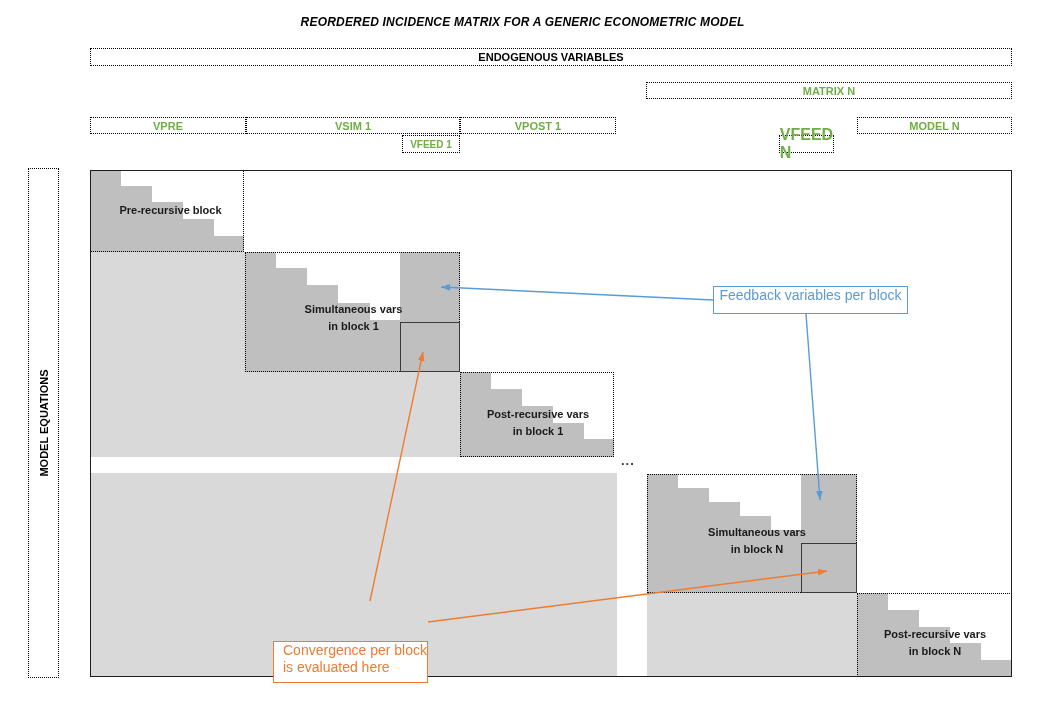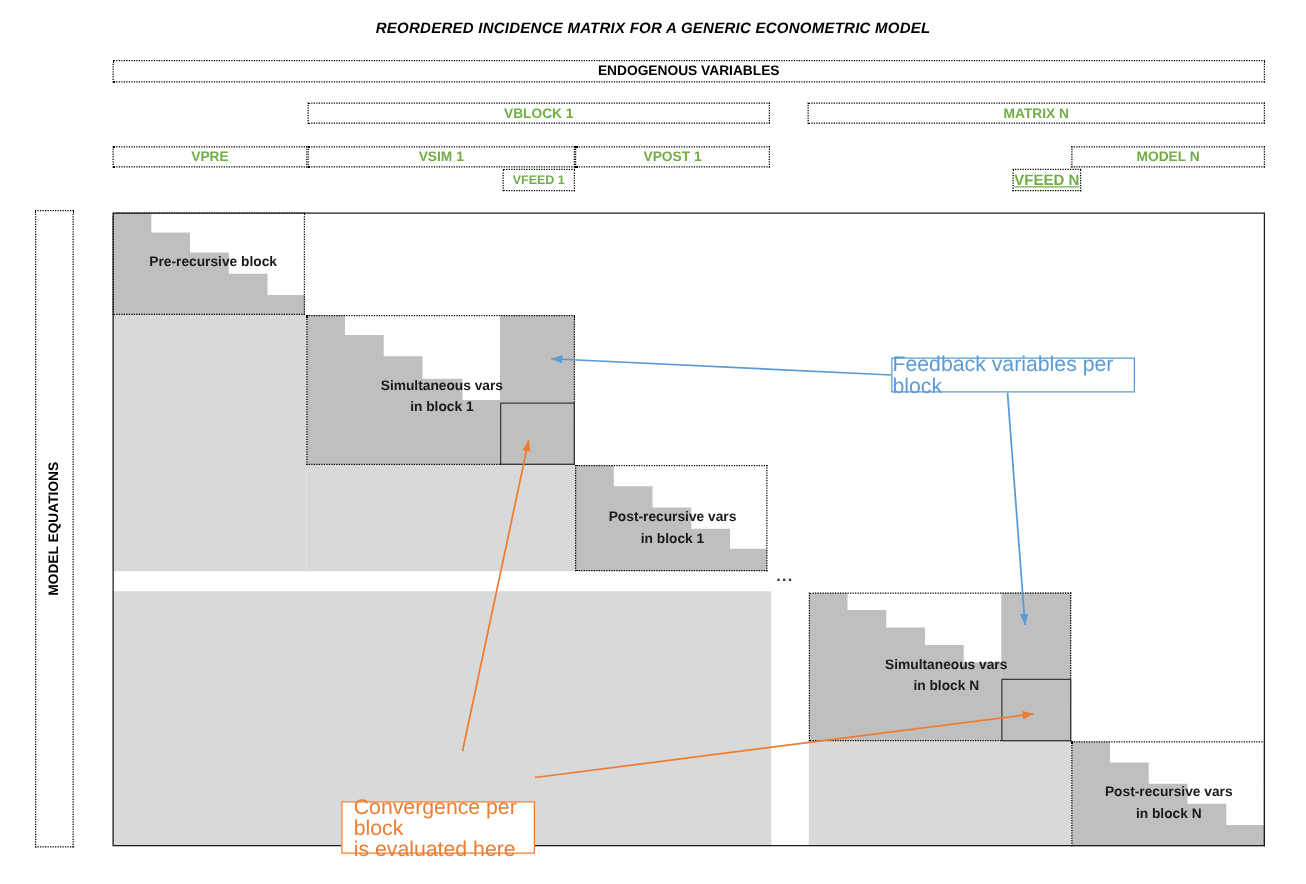--- a/index.html
+++ b/index.html
@@ -28,51 +28,50 @@
     z-index:6;font-weight:bold;font-size:11px;line-height:17px;color:#1a1a1a;
     text-align:center;white-space:nowrap;
   }
   .vert-box{border:1px dotted #000;display:flex;align-items:center;justify-content:center;}
   .vert-text{
     transform:rotate(-90deg);white-space:nowrap;font-weight:bold;font-size:11px;color:#000;
   }
   .ellipsis{z-index:6;font-weight:bold;font-size:13px;color:#3a3a3a;letter-spacing:1px;}
   
   .callout{
-    z-index:9;background:#fff;display:flex;flex-direction:column;justify-content:center;
-    font-size:17px;line-height:17px;
+    z-index:9;background:#fff;display:flex;flex-direction:column;
+    font-size:14px;line-height:17px;
   }
   .callout-blue{border:1.5px solid var(--blue,#5B9BD5);color:var(--blue,#5B9BD5);align-items:center;}
   .callout-orange{border:1.5px solid var(--orange,#ED7D31);color:var(--orange,#ED7D31);padding-left:9px;}
   
   #arrows{position:absolute;left:0;top:0;z-index:8;pointer-events:none;}
   .line-blue{stroke:var(--blue,#5B9BD5);stroke-width:1.4;fill:none;}
   .line-orange{stroke:var(--orange,#ED7D31);stroke-width:1.4;fill:none;}
   .head-blue{fill:var(--blue,#5B9BD5);}
   .head-orange{fill:var(--orange,#ED7D31);}
 </style>
 </head>
 <body>
 
 <div id="canvas">
 
   <div class="abs title" style="left:0;top:15px;height:16px;">REORDERED INCIDENCE MATRIX FOR A GENERIC ECONOMETRIC MODEL</div>
 
   <div class="abs hdr-box hdr-black" style="left:90px;top:48px;width:922px;height:18px;">ENDOGENOUS VARIABLES</div>
 
-  <div class="abs hdr-box hdr-green" style="left:246px;top:82px;width:370px;height:17px;">VBLOCK 1</div>
   <div class="abs hdr-box hdr-green" style="left:646px;top:82px;width:366px;height:17px;">MATRIX N</div>
 
   <div class="abs hdr-box hdr-green" style="left:90px;top:117px;width:156px;height:17px;">VPRE</div>
   <div class="abs hdr-box hdr-green" style="left:246px;top:117px;width:214px;height:17px;">VSIM 1</div>
   <div class="abs hdr-box hdr-green" style="left:460px;top:117px;width:156px;height:17px;">VPOST 1</div>
   <div class="abs hdr-box hdr-green" style="left:857px;top:117px;width:155px;height:17px;">MODEL N</div>
 
   <div class="abs hdr-box hdr-green" style="left:402px;top:135px;width:58px;height:18px;font-size:10px;">VFEED 1</div>
-  <div class="abs hdr-box hdr-green" style="left:810px;top:135px;width:55px;height:18px;font-size:12px;text-decoration:underline;">VFEED N</div>
+  <div class="abs hdr-box hdr-green" style="left:779px;top:135px;width:55px;height:18px;font-size:16px;">VFEED N</div>
 
   <div class="abs vert-box" style="left:28px;top:168px;width:31px;height:510px;">
     <span class="vert-text">MODEL EQUATIONS</span>
   </div>
 
   <div class="abs fill-dark" style="left:90px;top:170px;width:154px;height:82px;z-index:1;
        clip-path:polygon(0px 0px,31px 0px,31px 16px,62px 16px,62px 32px,93px 32px,93px 49px,124px 49px,124px 66px,154px 66px,154px 82px,0px 82px);"></div>
 
   <div class="abs fill-light" style="left:90px;top:252px;width:155px;height:205px;z-index:1;"></div>
   <div class="abs fill-light" style="left:245px;top:372px;width:215px;height:85px;z-index:1;"></div>

